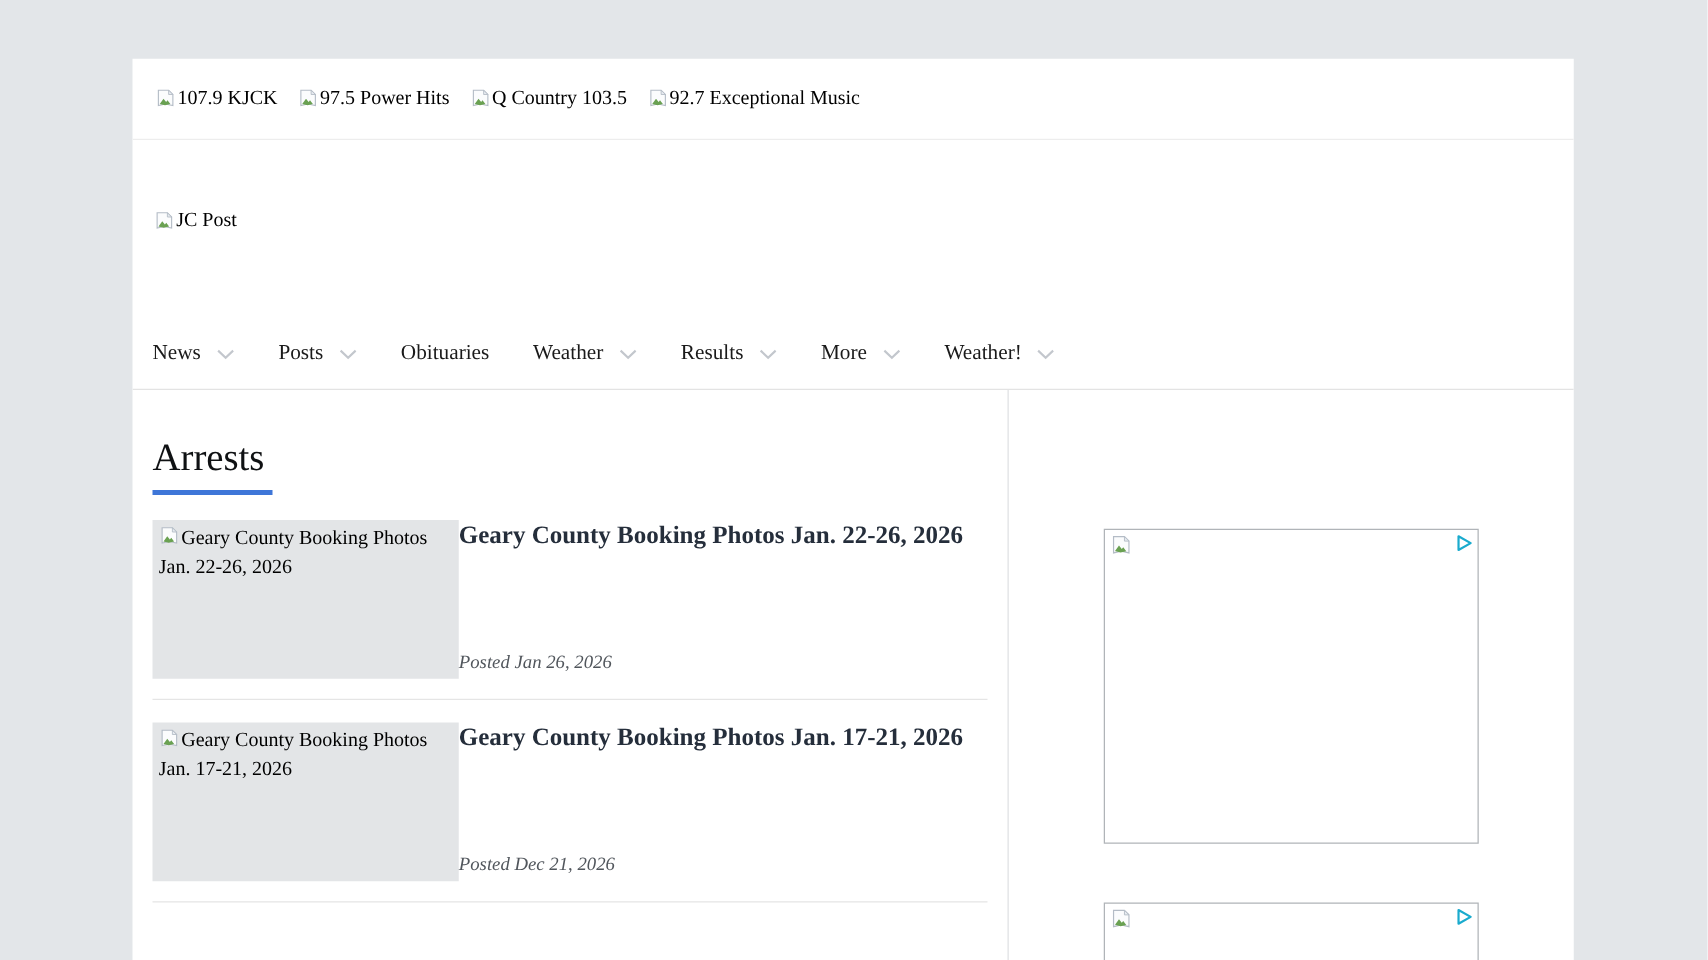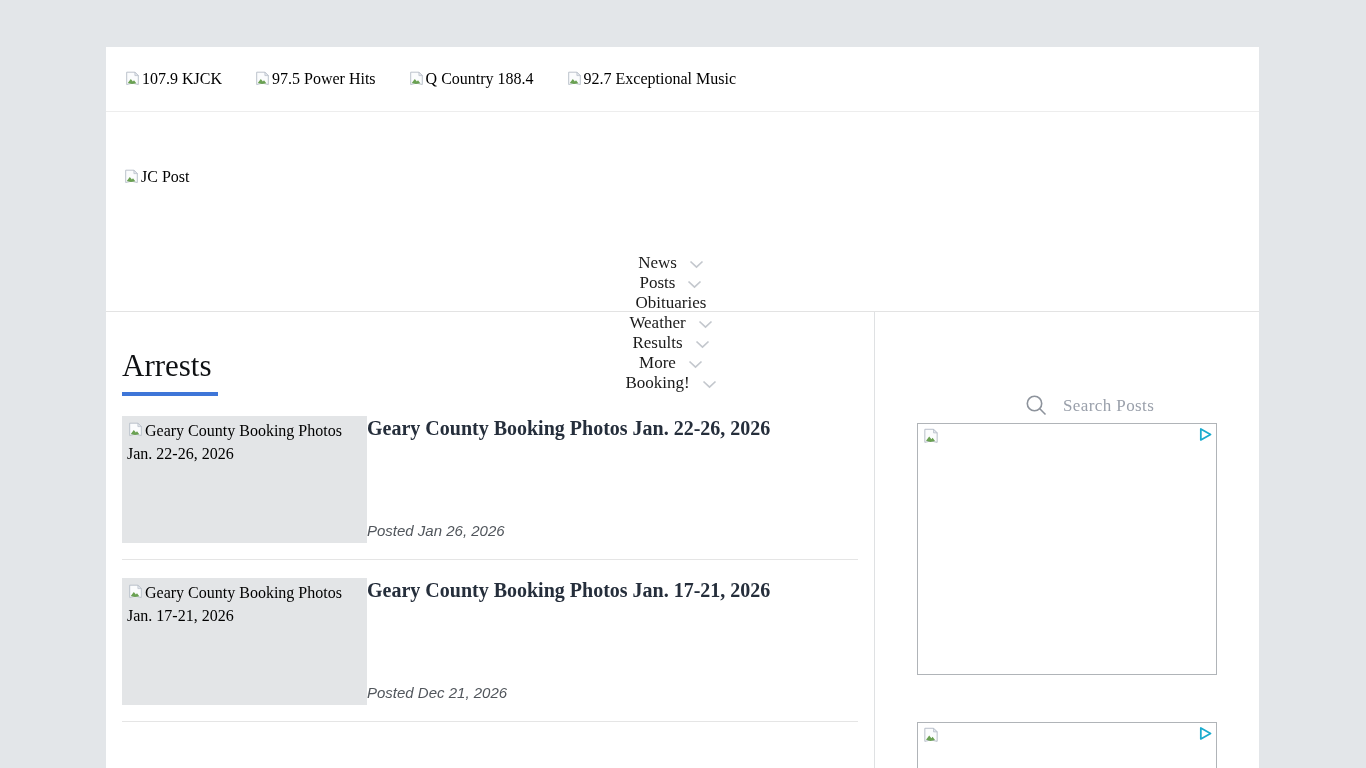--- a/index.html
+++ b/index.html
@@ -16,21 +16,21 @@
     width: 1153px; height: 721px;
     background: #ffffff;
     overflow: hidden;
   }
 
   
   .topbar {
     height: 65px;
     display: flex;
     align-items: center;
-    gap: 32px;
+    gap: 16px;
     padding-left: 18px;
     border-bottom: 1px solid #ededed;
   }
   .station {
     display: flex;
     align-items: center;
     font-size: 16px;
     color: #000;
     text-decoration: none;
     cursor: pointer;
@@ -50,23 +50,22 @@
     display: inline-flex;
     align-items: center;
     font-size: 16px;
     color: #000;
     text-decoration: none;
     cursor: pointer;
   }
   .nav-row {
     display: flex;
     align-items: center;
-    padding: 0 4px 0 16px;
+    padding: 0 31px 0 16px;
     height: 58px;
-    flex-direction: column;
   }
   .nav-item {
     display: flex;
     align-items: center;
     margin-right: 35px;
     font-size: 17px;
     color: #1a1a1a;
     cursor: pointer;
     white-space: nowrap;
   }
@@ -86,21 +85,21 @@
     font-size: 17px;
     color: #333;
     letter-spacing: 0.4px;
     background: transparent;
   }
   .search-input::placeholder { color: #9aa0ab; opacity: 1; }
 
   
   .content-row { display: flex; height: 456px; }
   .main-col {
-    width: 769px;
+    width: 701px;
     border-right: 1px solid #dfe1e3;
     padding: 38px 16px 0 16px;
   }
   .page-title {
     font-size: 31px;
     font-weight: 400;
     color: #0f1113;
     line-height: 1.05;
   }
   .accent-bar { width: 96px; height: 4px; margin-top: 9px; }
@@ -134,21 +133,21 @@
     padding: 1px 0 4px 0;
   }
   .post-title {
     font-size: 20px;
     font-weight: 700;
     color: #252e3b;
     cursor: pointer;
     line-height: 1.15;
   }
   .post-date {
-    font-family: Liberation Sans, sans-serif;
+    font-family: Liberation Serif, serif;
     font-style: italic;
     font-size: 15px;
     color: #51565c;
     margin-top: 36px;
   }
 
   
   .sidebar-col {
     flex: 1;
     display: flex;
@@ -194,21 +193,21 @@
     <a class="station">
       <svg class="broken-img" width="17" height="16" viewBox="0 0 16 16">
           <use href="#broken-glyph"></use>
         </svg>
       <span>97.5 Power Hits</span>
     </a>
     <a class="station">
       <svg class="broken-img" width="17" height="16" viewBox="0 0 16 16">
           <use href="#broken-glyph"></use>
         </svg>
-      <span>Q Country 188.4</span>
+      <span>Q Country 103.5</span>
     </a>
     <a class="station">
       <svg class="broken-img" width="17" height="16" viewBox="0 0 16 16">
           <use href="#broken-glyph"></use>
         </svg>
       <span>92.7 Exceptional Music</span>
     </a>
   </div>
 
   <div class="header">
@@ -248,31 +247,24 @@
             <path d="M1.5 1.5l6 5.7 6-5.7" fill="none" stroke="#c3c7cd" stroke-width="1.7"></path>
           </svg>
       </div>
       <div class="nav-item">
         <span>More</span>
         <svg class="chev" width="15" height="9" viewBox="0 0 15 9">
             <path d="M1.5 1.5l6 5.7 6-5.7" fill="none" stroke="#c3c7cd" stroke-width="1.7"></path>
           </svg>
       </div>
       <div class="nav-item">
-        <span>Booking!</span>
-        <svg class="chev" width="15" height="9" viewBox="0 0 15 9">
-            <path d="M1.5 1.5l6 5.7 6-5.7" fill="none" stroke="#c3c7cd" stroke-width="1.7"></path>
-          </svg>
-      </div>
-      <div class="search-group">
-        <svg class="search-icon" width="25" height="25" viewBox="0 0 25 25">
-          <circle cx="10.5" cy="10.5" r="7.2" fill="none" stroke="#8d939c" stroke-width="1.6"></circle>
-          <line x1="15.8" y1="15.8" x2="21.5" y2="21.5" stroke="#8d939c" stroke-width="1.6"></line>
-        </svg>
-        <input class="search-input" type="text" placeholder="Search Posts" style="">
+        <span>Weather!</span>
+        <svg class="chev" width="15" height="9" viewBox="0 0 15 9">
+            <path d="M1.5 1.5l6 5.7 6-5.7" fill="none" stroke="#c3c7cd" stroke-width="1.7"></path>
+          </svg>
       </div>
     </div>
   </div>
 
   <div class="content-row">
 
     <div class="main-col">
       <h1 class="page-title">Arrests</h1>
       <div class="accent-bar" style="background: rgb(62, 118, 216);"></div>
 

